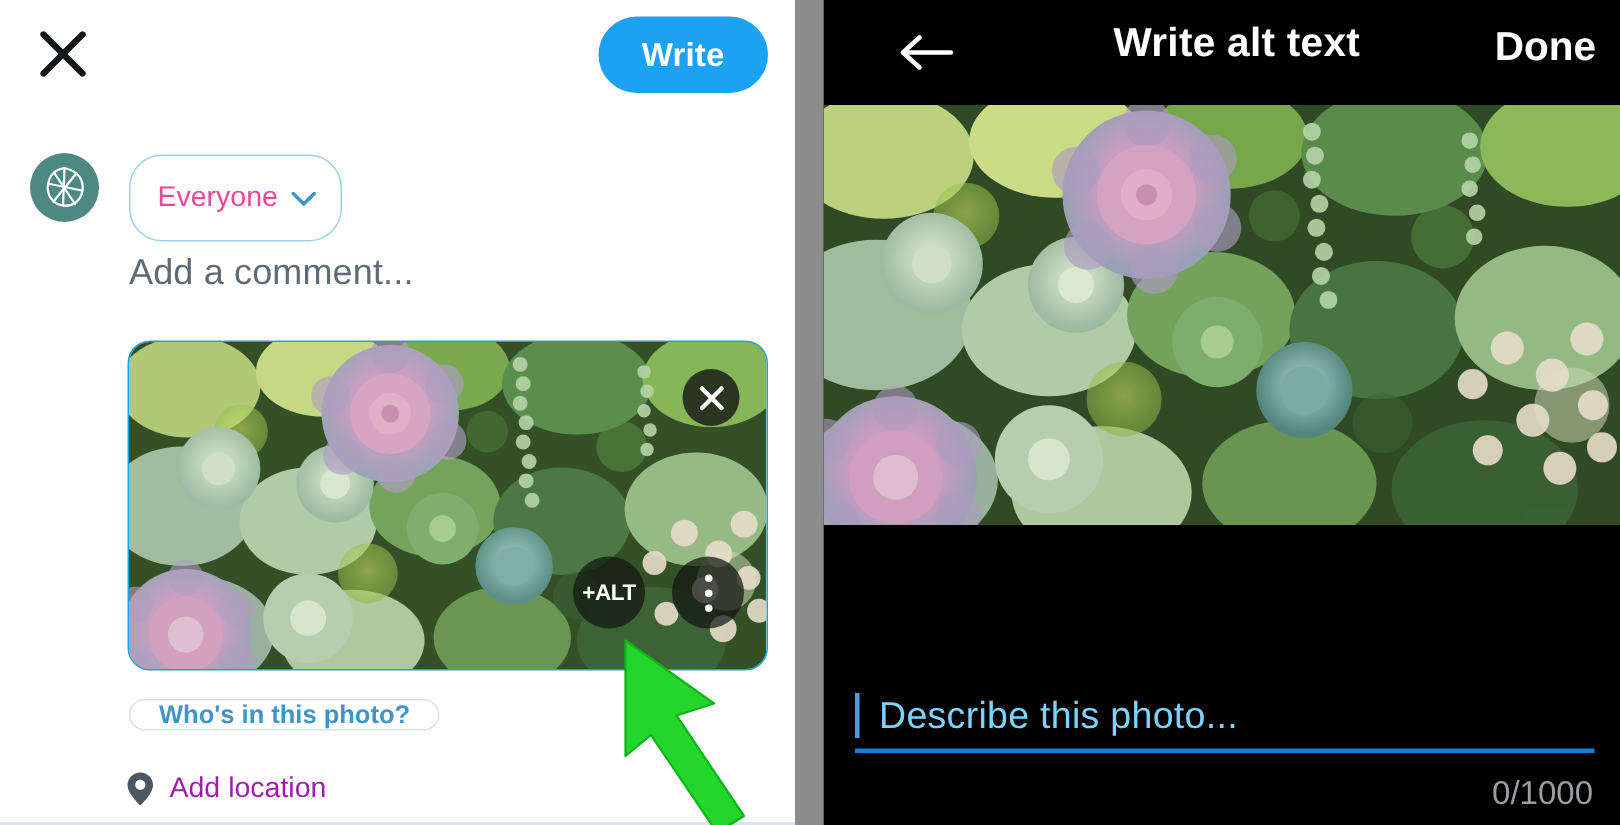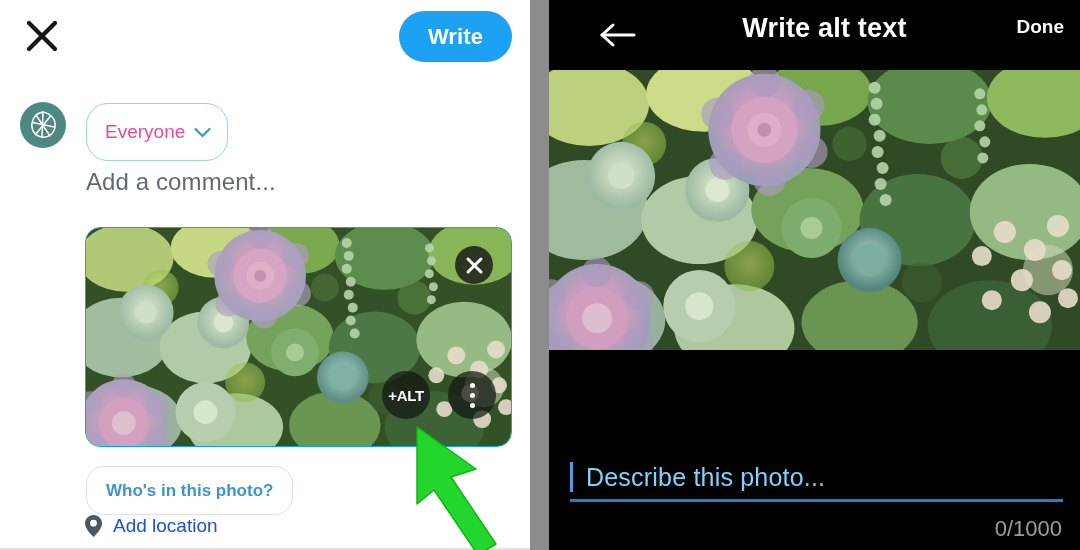--- a/index.html
+++ b/index.html
@@ -96,31 +96,31 @@
     position: absolute; left: 362px; top: 143px;
     width: 48px; height: 48px; border-radius: 50%;
     background: rgba(18,22,18,.72);
     display: flex; flex-direction: column; align-items: center; justify-content: center;
     gap: 5px; cursor: pointer;
   }
   .more-dots i { width: 5px; height: 5px; border-radius: 50%; background: #fff; display: block; }
 
   .whos-btn {
     position: absolute; left: 86px; top: 466px;
-    height: 49px; padding: 0 19px;
+    height: 21px; padding: 0 19px;
     border: 1.4px solid #d9e2e6; border-radius: 18px;
     background: #fff; color: #3d95c9;
     font-size: 17px; font-weight: bold;
     font-family: "Liberation Sans", sans-serif;
     display: flex; align-items: center; cursor: pointer;
   }
   .add-location {
     position: absolute; left: 84px; top: 514px;
     display: flex; align-items: center; gap: 10px;
-    color: #1d4ed8; font-size: 19px; cursor: pointer;
+    color: #a21caf; font-size: 19px; cursor: pointer;
   }
   .bottom-rule {
     position: absolute; left: 0; bottom: 0; width: 530px; height: 2px;
     background: #dde3e6;
   }
 
   
   .divider { flex: 0 0 19px; width: 19px; height: 550px; background: #8c8c8c; }
 
   
@@ -139,21 +139,21 @@
     display: flex; align-items: center; justify-content: center;
     cursor: pointer;
   }
   .alt-title {
     position: absolute; left: 0; right: 0; top: 13px;
     text-align: center; color: #fff;
     font-size: 27px; font-weight: bold; letter-spacing: .2px;
   }
   .done-btn {
     position: absolute; right: 16px; top: 16px;
-    color: #fff; font-size: 19px; font-weight: bold;
+    color: #fff; font-size: 27px; font-weight: bold;
     background: none; border: none;
     font-family: "Liberation Sans", sans-serif;
     cursor: pointer;
   }
   .alt-photo {
     position: absolute; left: 0; top: 70px;
     width: 100%; height: 280px;
     overflow: hidden;
   }
   .alt-input-wrap {

